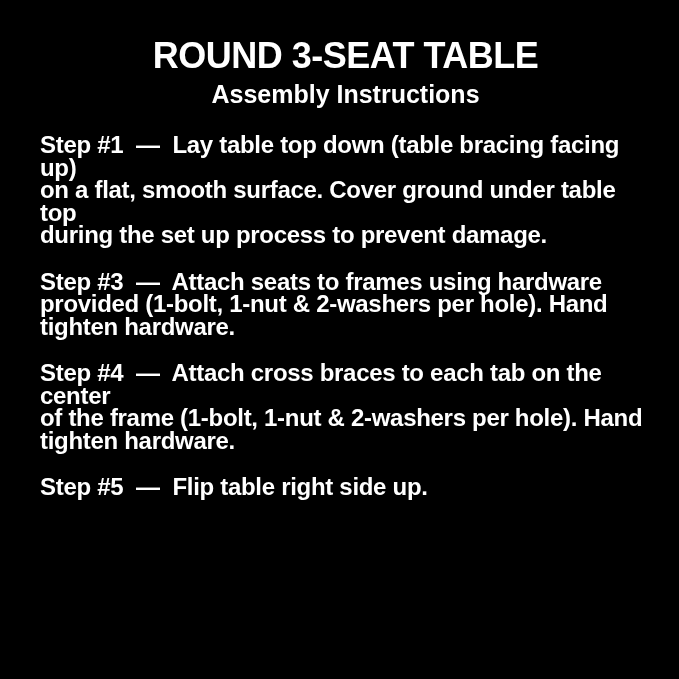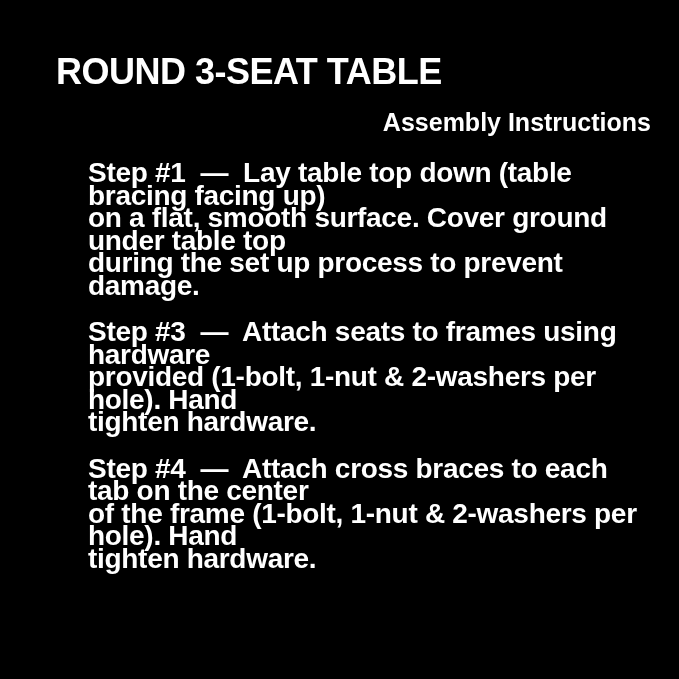--- a/index.html
+++ b/index.html
@@ -13,38 +13,38 @@
     height: 679px;
     background: #000000;
     color: #ffffff;
     font-family: "Liberation Sans", sans-serif;
     font-weight: bold;
     box-sizing: border-box;
     padding: 36px 28px 20px 40px;
     overflow: hidden;
   }
   .title {
-    margin: 16px;
+    margin: 0;
+    text-align: center;
     font-size: 36px;
     line-height: 1.1;
     letter-spacing: -0.5px;
     font-weight: bold;
   }
   .subtitle {
     margin: 4px 0 26px 0;
-    text-align: right;
+    text-align: center;
     font-size: 25px;
     line-height: 1.15;
     font-weight: bold;
   }
   .steps {
-    font-size: 28px;
+    font-size: 24px;
     line-height: 22.5px;
     letter-spacing: -0.3px;
-    margin-left: 48px;
   }
   .step {
     margin: 0 0 24px 0;
     white-space: pre-wrap;
   }
   .step:last-child {
     margin-bottom: 0;
   }
 </style>
 </head>
@@ -57,14 +57,15 @@
   <div class="steps">
     <p class="step">Step #1  —  Lay table top down (table bracing facing up)
 on a flat, smooth surface. Cover ground under table top
 during the set up process to prevent damage.</p>
     <p class="step">Step #3  —  Attach seats to frames using hardware
 provided (1-bolt, 1-nut &amp; 2-washers per hole). Hand
 tighten hardware.</p>
     <p class="step">Step #4  —  Attach cross braces to each tab on the center
 of the frame (1-bolt, 1-nut &amp; 2-washers per hole). Hand
 tighten hardware.</p>
+    <p class="step">Step #5  —  Flip table right side up.</p>
   </div>
 </div>
 
 </body></html>

